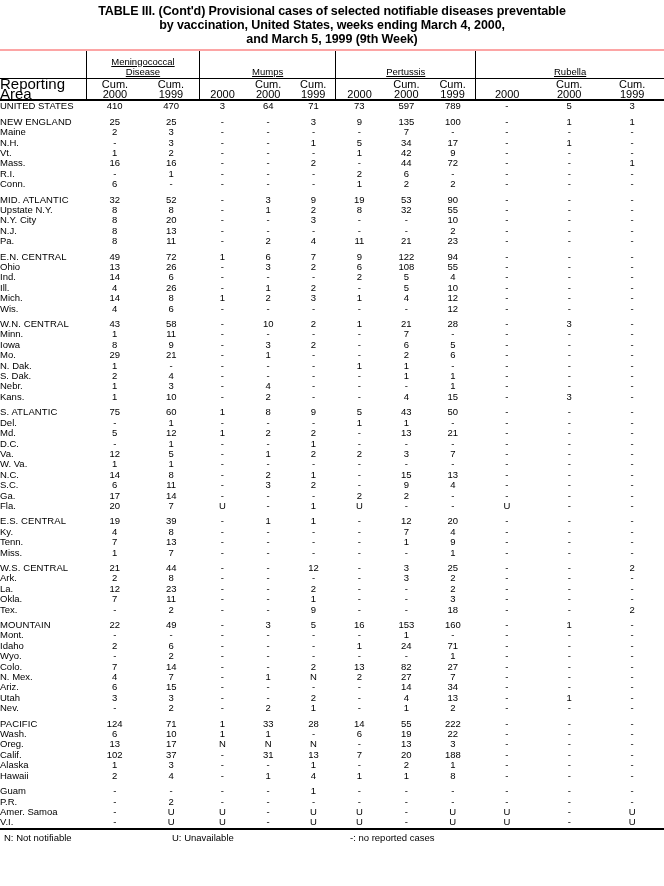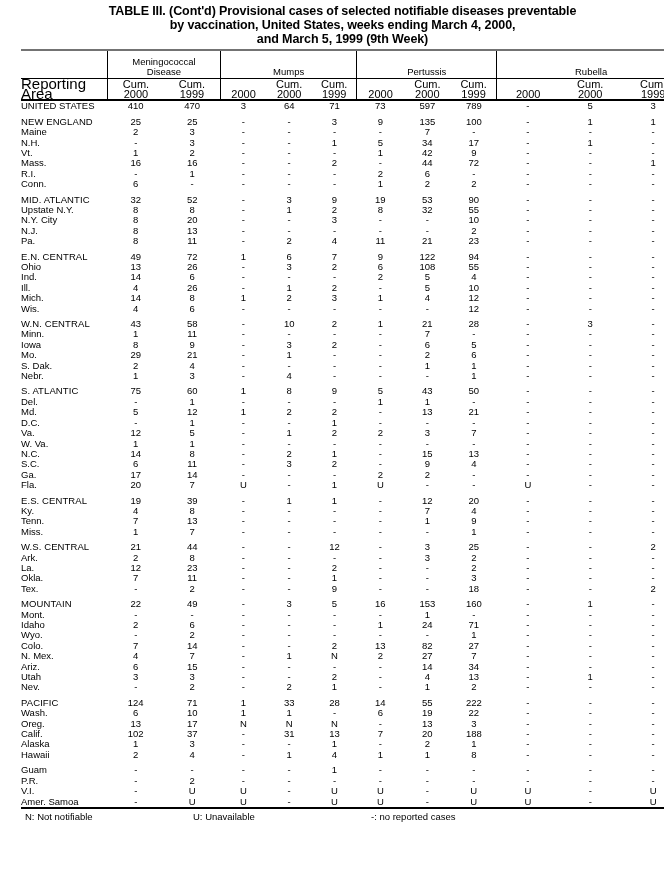--- a/index.html
+++ b/index.html
@@ -6,21 +6,21 @@
   html, body {
     margin: 0; padding: 0;
     background: #ffffff;
   }
   body {
     width: 664px; height: 886px;
     font-family: "Liberation Sans", sans-serif;
     color: #000000;
     overflow: hidden;
   }
-  .page { position: relative; width: 664px; height: 886px; padding-left: 21px; }
+  .page { position: relative; width: 664px; height: 886px; }
 
   
   .title {
     text-align: center;
     font-weight: bold;
     font-size: 12.5px;
     line-height: 14px;
     padding-top: 4px;
     letter-spacing: -0.1px;
   }
@@ -35,21 +35,21 @@
     line-height: 10.4px;
   }
   table.tbl td, table.tbl th {
     padding: 0;
     margin: 0;
     font-weight: normal;
     vertical-align: bottom;
   }
 
   
-  .rule-top td { border-top: 2px solid #737373; }
+  .rule-top td { border-top: 2px solid #fca5a5; text-decoration: underline; }
   .rule-bot td { border-bottom: 2px solid #000; }
 
   .grp-head {
     text-align: center;
     font-weight: bold;
     font-size: 9.5px;
     line-height: 10.5px;
     height: 28px;
     vertical-align: middle;
     border-bottom: 1.5px solid #000;
@@ -521,20 +521,34 @@
           <td class="num">1</td>
           <td class="num">-</td>
           <td class="num">-</td>
           <td class="num">2</td>
           <td class="num">6</td>
           <td class="num">-</td>
           <td class="num">-</td>
           <td class="num">-</td>
         </tr>
         <tr class="datarow state">
+          <td class="area">N. Dak.</td>
+          <td class="num">1</td>
+          <td class="num">-</td>
+          <td class="num">-</td>
+          <td class="num">-</td>
+          <td class="num">-</td>
+          <td class="num">1</td>
+          <td class="num">1</td>
+          <td class="num">-</td>
+          <td class="num">-</td>
+          <td class="num">-</td>
+          <td class="num">-</td>
+        </tr>
+        <tr class="datarow state">
           <td class="area">S. Dak.</td>
           <td class="num">2</td>
           <td class="num">4</td>
           <td class="num">-</td>
           <td class="num">-</td>
           <td class="num">-</td>
           <td class="num">-</td>
           <td class="num">1</td>
           <td class="num">1</td>
           <td class="num">-</td>
@@ -546,20 +560,34 @@
           <td class="num">1</td>
           <td class="num">3</td>
           <td class="num">-</td>
           <td class="num">4</td>
           <td class="num">-</td>
           <td class="num">-</td>
           <td class="num">-</td>
           <td class="num">1</td>
           <td class="num">-</td>
           <td class="num">-</td>
+          <td class="num">-</td>
+        </tr>
+        <tr class="datarow state">
+          <td class="area">Kans.</td>
+          <td class="num">1</td>
+          <td class="num">10</td>
+          <td class="num">-</td>
+          <td class="num">2</td>
+          <td class="num">-</td>
+          <td class="num">-</td>
+          <td class="num">4</td>
+          <td class="num">15</td>
+          <td class="num">-</td>
+          <td class="num">3</td>
           <td class="num">-</td>
         </tr>
         <tr class="spacer">
           <td colspan="12"></td>
         </tr>
         <tr class="datarow region">
           <td class="area">S. ATLANTIC</td>
           <td class="num">75</td>
           <td class="num">60</td>
           <td class="num">1</td>
@@ -1071,35 +1099,35 @@
           <td class="num">-</td>
           <td class="num">-</td>
           <td class="num">-</td>
           <td class="num">-</td>
           <td class="num">-</td>
           <td class="num">-</td>
           <td class="num">-</td>
           <td class="num">-</td>
         </tr>
         <tr class="datarow state">
+          <td class="area">Amer. Samoa</td>
+          <td class="num">-</td>
+          <td class="num">U</td>
+          <td class="num">U</td>
+          <td class="num">-</td>
+          <td class="num">U</td>
+          <td class="num">U</td>
+          <td class="num">-</td>
+          <td class="num">U</td>
+          <td class="num">U</td>
+          <td class="num">-</td>
+          <td class="num">U</td>
+        </tr>
+        <tr class="datarow state">
           <td class="area">V.I.</td>
-          <td class="num">-</td>
-          <td class="num">U</td>
-          <td class="num">U</td>
-          <td class="num">-</td>
-          <td class="num">U</td>
-          <td class="num">U</td>
-          <td class="num">-</td>
-          <td class="num">U</td>
-          <td class="num">U</td>
-          <td class="num">-</td>
-          <td class="num">U</td>
-        </tr>
-        <tr class="datarow state">
-          <td class="area">Amer. Samoa</td>
           <td class="num">-</td>
           <td class="num">U</td>
           <td class="num">U</td>
           <td class="num">-</td>
           <td class="num">U</td>
           <td class="num">U</td>
           <td class="num">-</td>
           <td class="num">U</td>
           <td class="num">U</td>
           <td class="num">-</td>

